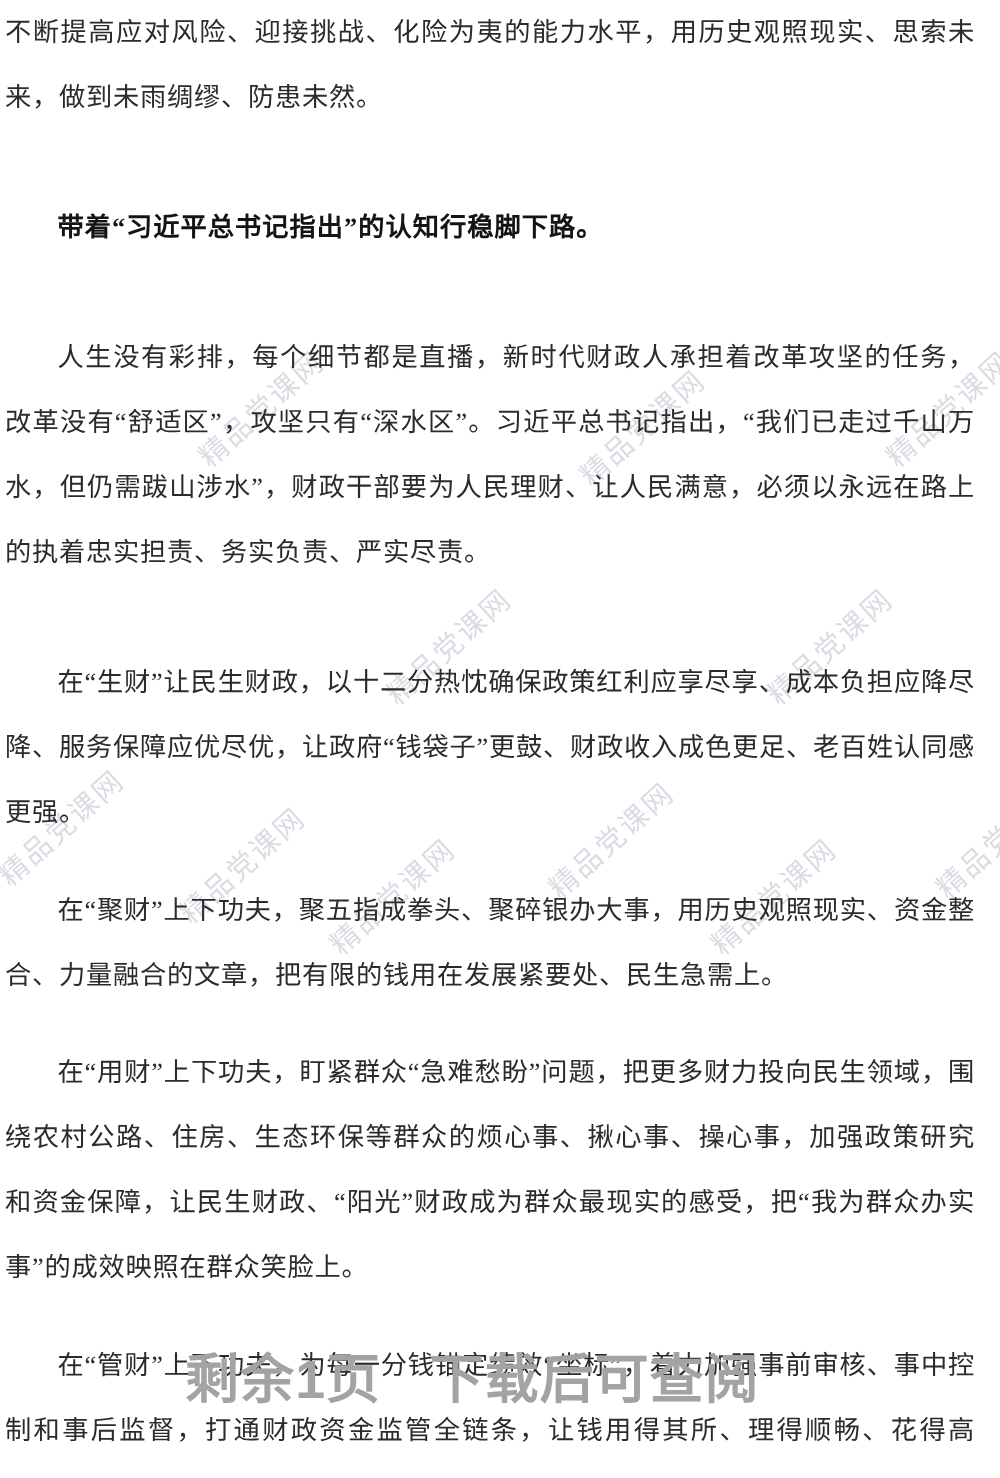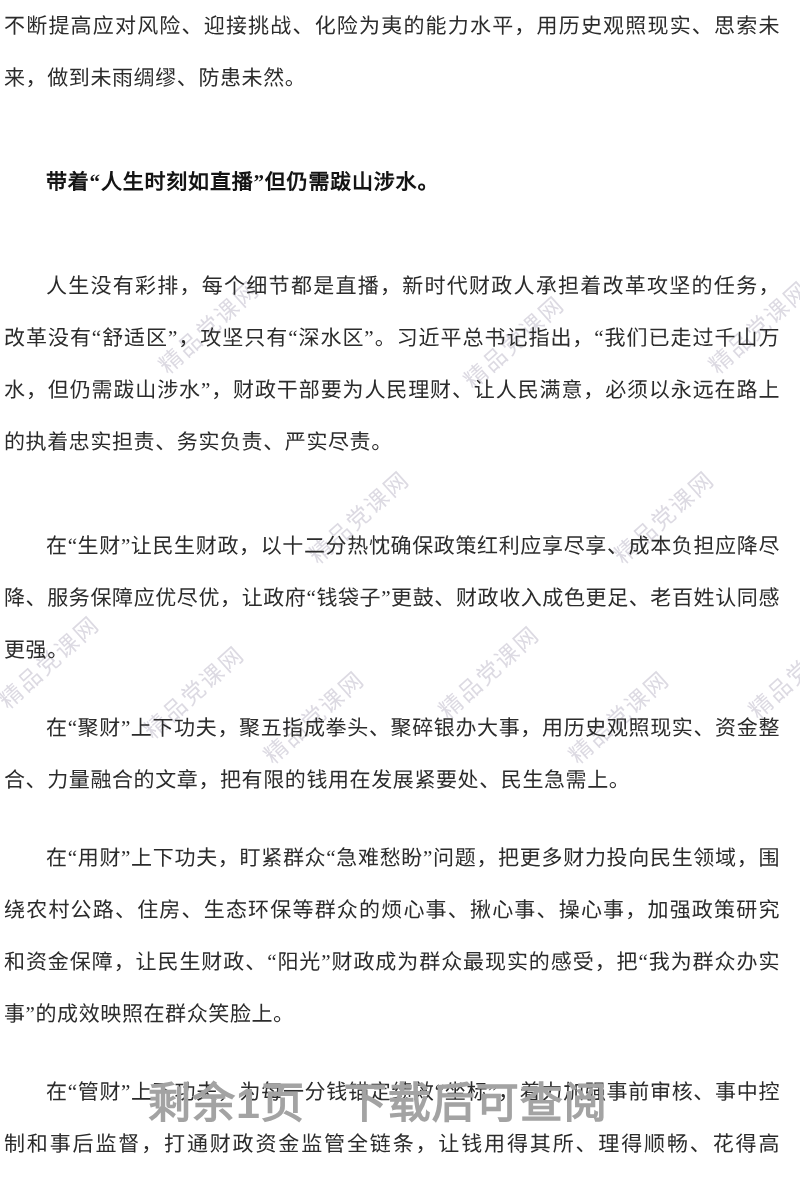--- a/index.html
+++ b/index.html
@@ -121,21 +121,21 @@
     <div class="watermark-mark" style="left:255px; top:745px;">精品党课网</div>
     <div class="watermark-mark" style="left:560px; top:745px;">精品党课网</div>
   </div>
 
   <div class="doc-body">
 
     <p class="para">不断提高应对风险、迎接挑战、化险为夷的能力水平，用历史观照现实、思索未来，做到未雨绸缪、防患未然。</p>
 
     <div class="spacer-line"></div>
 
-    <p class="para heading">带着“人生时刻如直播”但仍需跋山涉水。</p>
+    <p class="para heading">带着“习近平总书记指出”的认知行稳脚下路。</p>
 
     <div class="spacer-line"></div>
 
     <p class="para indent">人生没有彩排，每个细节都是直播，新时代财政人承担着改革攻坚的任务，改革没有“舒适区”，攻坚只有“深水区”。习近平总书记指出，“我们已走过千山万水，但仍需跋山涉水”，财政干部要为人民理财、让人民满意，必须以永远在路上的执着忠实担责、务实负责、严实尽责。</p>
 
     <div class="spacer-line"></div>
 
     <p class="para indent">在“生财”让民生财政，以十二分热忱确保政策红利应享尽享、成本负担应降尽降、服务保障应优尽优，让政府“钱袋子”更鼓、财政收入成色更足、老百姓认同感更强。</p>
 
     <div class="spacer-half"></div>

